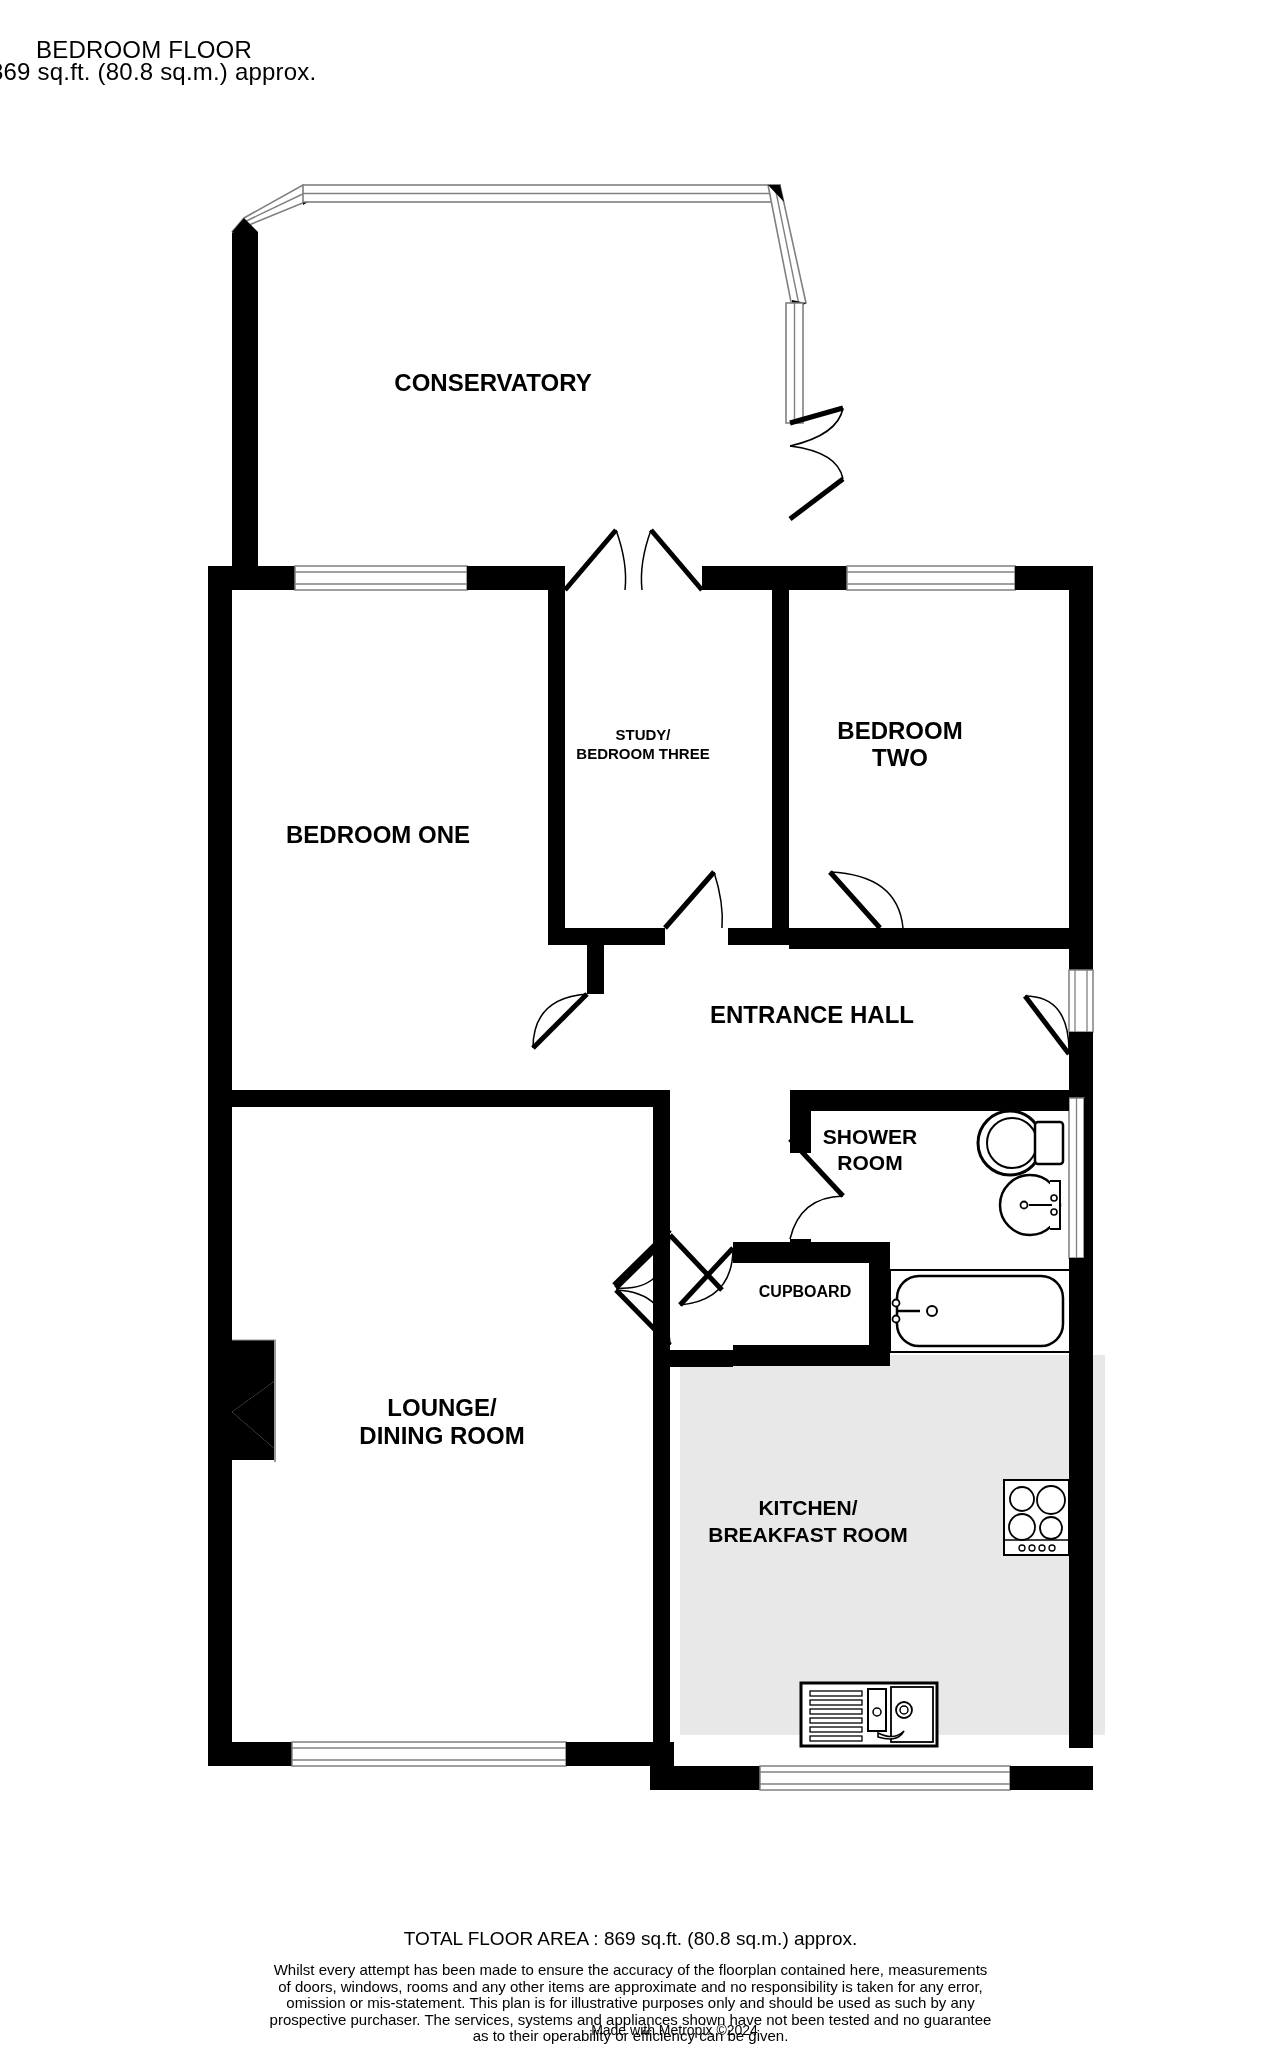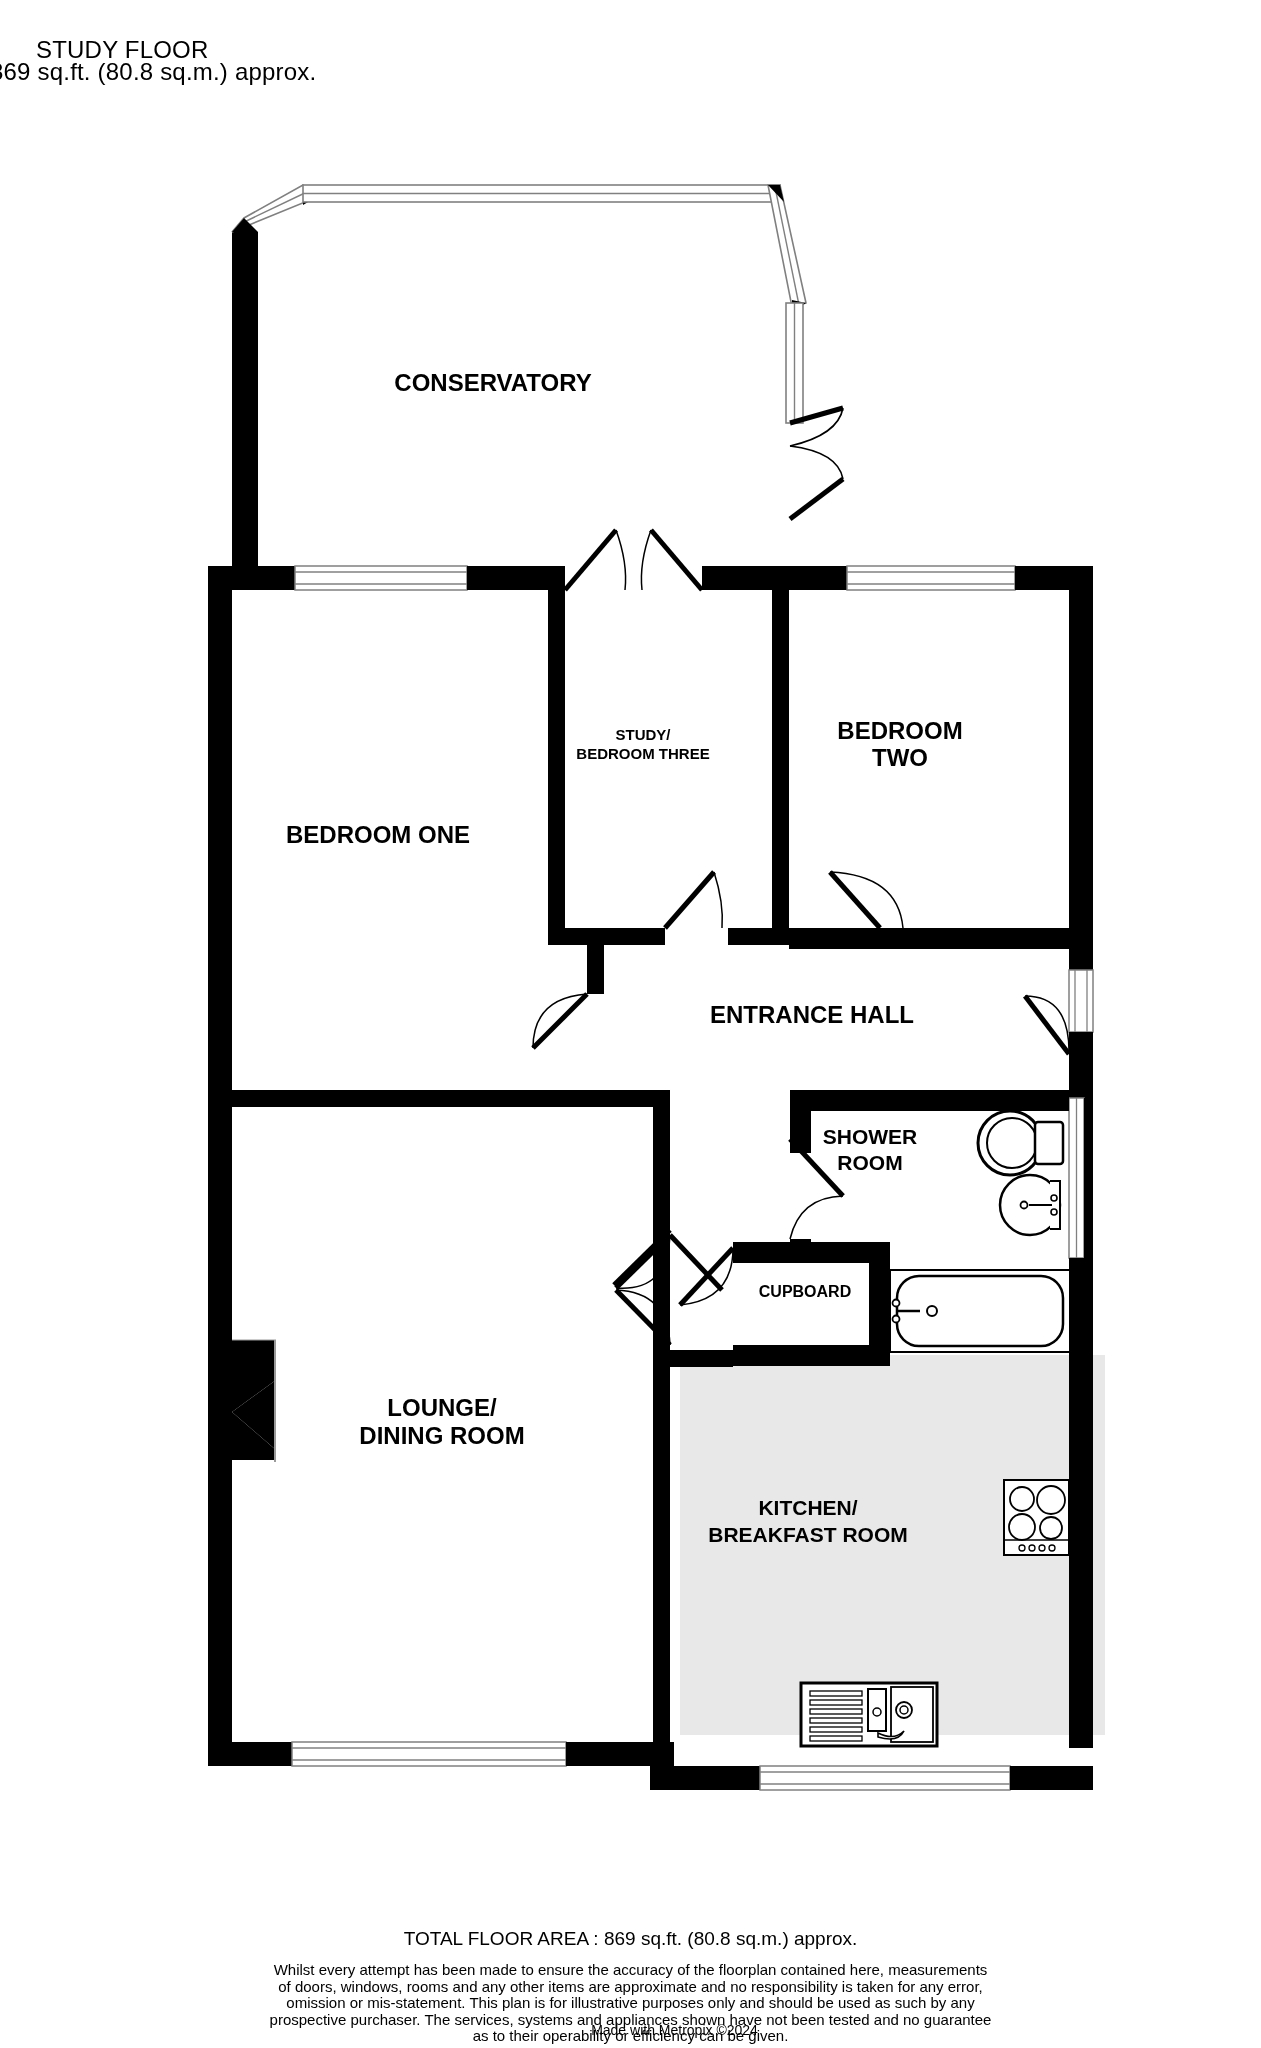--- a/index.html
+++ b/index.html
@@ -80,21 +80,21 @@
     top: 2022px;
     font-size: 14px;
     padding-left: 44px;
   }
 </style>
 </head>
 <body>
 
 <div id="plan-root">
 
-  <div class="hdr" id="header-title">STUDY FLOOR</div>
+  <div class="hdr" id="header-title">BEDROOM FLOOR</div>
   <div class="hdr" id="header-area">869 sq.ft. (80.8 sq.m.) approx.</div>
 
   <svg id="floorplan" viewBox="0 0 1261 1800">
 
     <g>
       <rect x="680" y="1355" width="425" height="380" fill="#e8e8e8"></rect>
     </g>
 
     <g>
 

